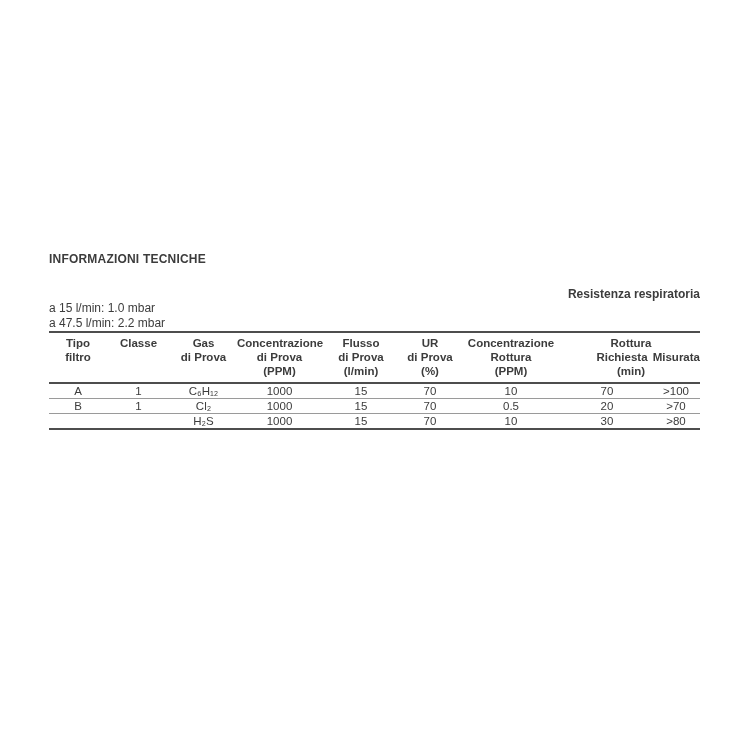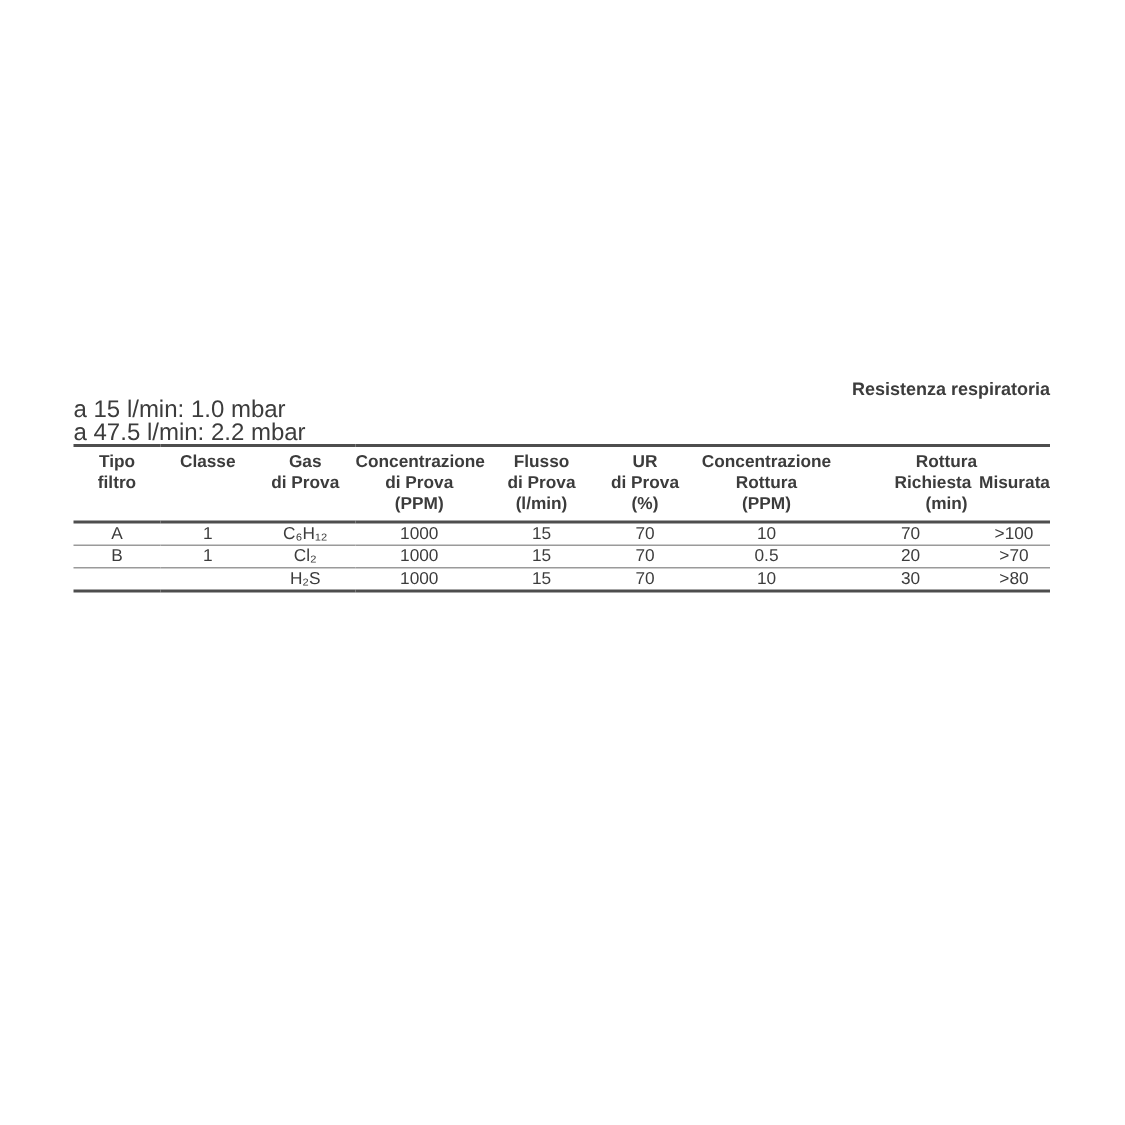--- a/index.html
+++ b/index.html
@@ -20,21 +20,21 @@
     font-size: 12px; font-weight: bold; line-height: 14px;
     letter-spacing: 0.2px;
     margin: 0 0 21px 0;
   }
   .sub-heading {
     font-size: 12px; font-weight: bold; line-height: 14px;
     margin: 0;
     text-align: right;
   }
   .plain-line {
-    font-size: 16px; font-weight: normal; line-height: 15px;
+    font-size: 12px; font-weight: normal; line-height: 15px;
     margin: 0;
   }
   .gas-heading {
     font-size: 12px; font-weight: bold; line-height: 14px;
     margin: 18px 0 6px 0;
   }
   table.gas-table {
     border-collapse: collapse;
     table-layout: fixed;
     width: 651px;
@@ -65,20 +65,21 @@
   .gas-table tbody tr:last-child { border-bottom: none; }
   .durata-sub { display: flex; }
   .durata-sub .sub-richiesta { flex: 0 0 62%; text-align: right; }
   .durata-sub .sub-misurata { flex: 0 0 38%; text-align: right; }
 </style>
 </head>
 <body>
 
 <div class="content">
 
+  <h1 class="doc-title">INFORMAZIONI TECNICHE</h1>
 
   <h2 class="sub-heading">Resistenza respiratoria</h2>
   <p class="plain-line">a 15 l/min: 1.0 mbar</p>
   <p class="plain-line">a 47.5 l/min: 2.2 mbar</p>
 
 
   <table class="gas-table">
     <colgroup>
       <col style="width:58px">
         <col style="width:63px">

